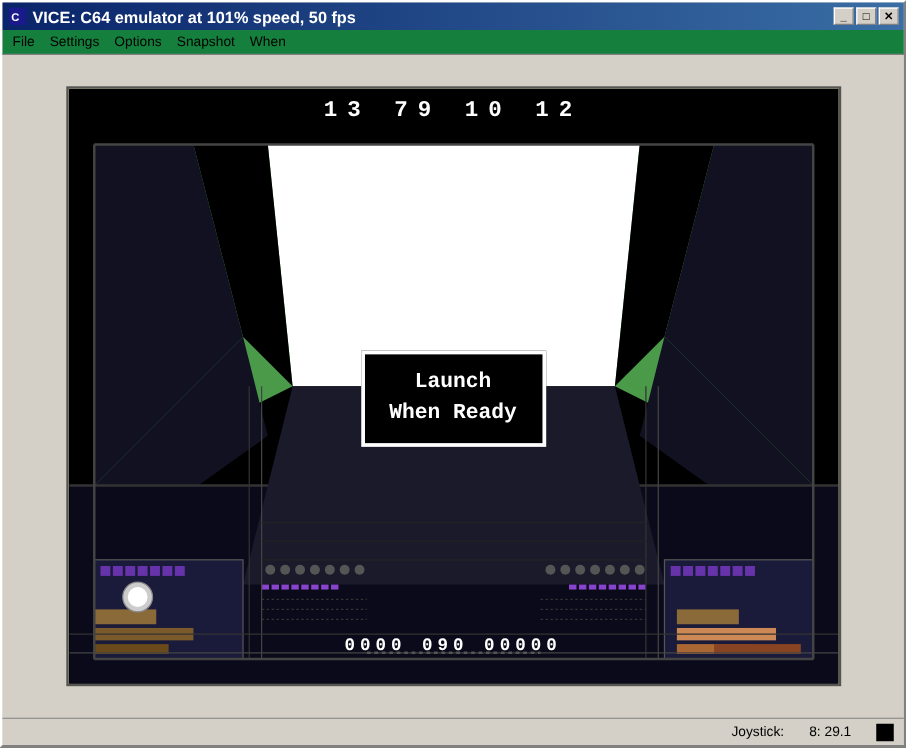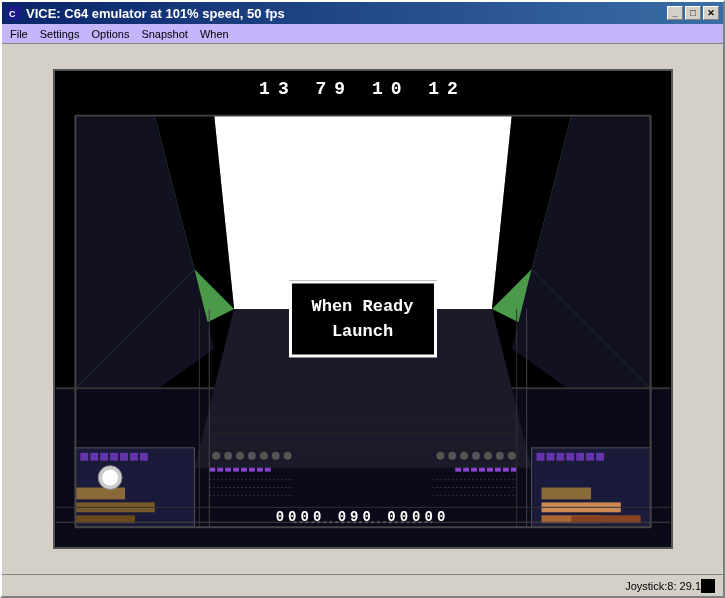--- a/index.html
+++ b/index.html
@@ -70,21 +70,21 @@
       color: #000;
     }
 
     .tb-btn.close {
       color: #000;
     }
 
     
     .menu-bar {
       height: 20px;
-      background: #c4b5fd;
+      background: #15803d;
       display: flex;
       align-items: center;
       padding: 0 2px;
       border-bottom: 1px solid #808080;
       flex-shrink: 0;
     }
 
     .menu-item {
       padding: 2px 6px;
       cursor: pointer;
@@ -185,21 +185,21 @@
     
     .status-bar {
       height: 22px;
       background: #d4d0c8;
       border-top: 1px solid #808080;
       display: flex;
       align-items: center;
       justify-content: flex-end;
       padding: 0 8px;
       flex-shrink: 0;
-      gap: 0;
+      gap: 20px;
     }
 
     .status-text {
       font-size: 11px;
       color: #000;
     }
 
     .status-dot {
       width: 14px;
       height: 14px;
@@ -362,22 +362,22 @@
           <line x1="20" y1="45" x2="20" y2="460" stroke="#444" stroke-width="2"></line>
 
           <line x1="600" y1="45" x2="600" y2="460" stroke="#444" stroke-width="2"></line>
 
           <line x1="20" y1="45" x2="600" y2="45" stroke="#444" stroke-width="2"></line>
 
           <line x1="20" y1="460" x2="600" y2="460" stroke="#444" stroke-width="2"></line>
         </svg>
 
         <div class="launch-box">
+          <div class="launch-text">Launch</div>
           <div class="launch-text">When  Ready</div>
-          <div class="launch-text">Launch</div>
         </div>
 
         <div class="hud-bottom">0000  090  00000</div>
 
       </div>
     </div>
   </div>
 
   <div class="status-bar">
     <span class="status-text">Joystick:</span>

